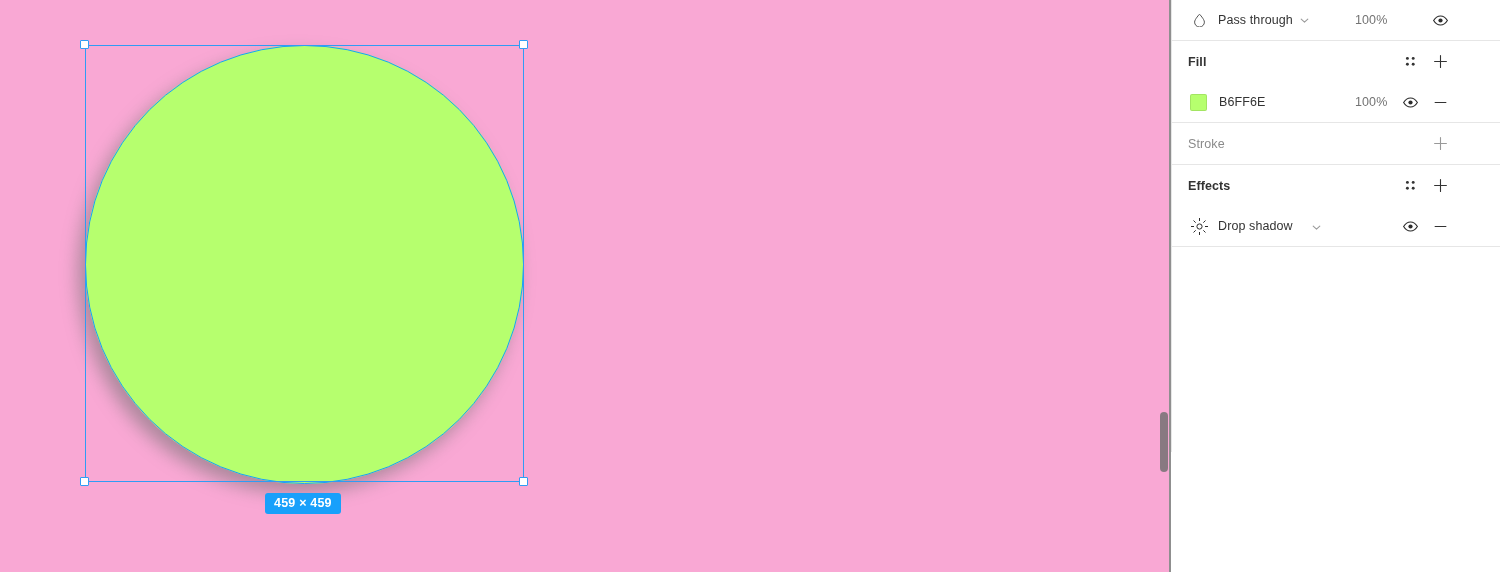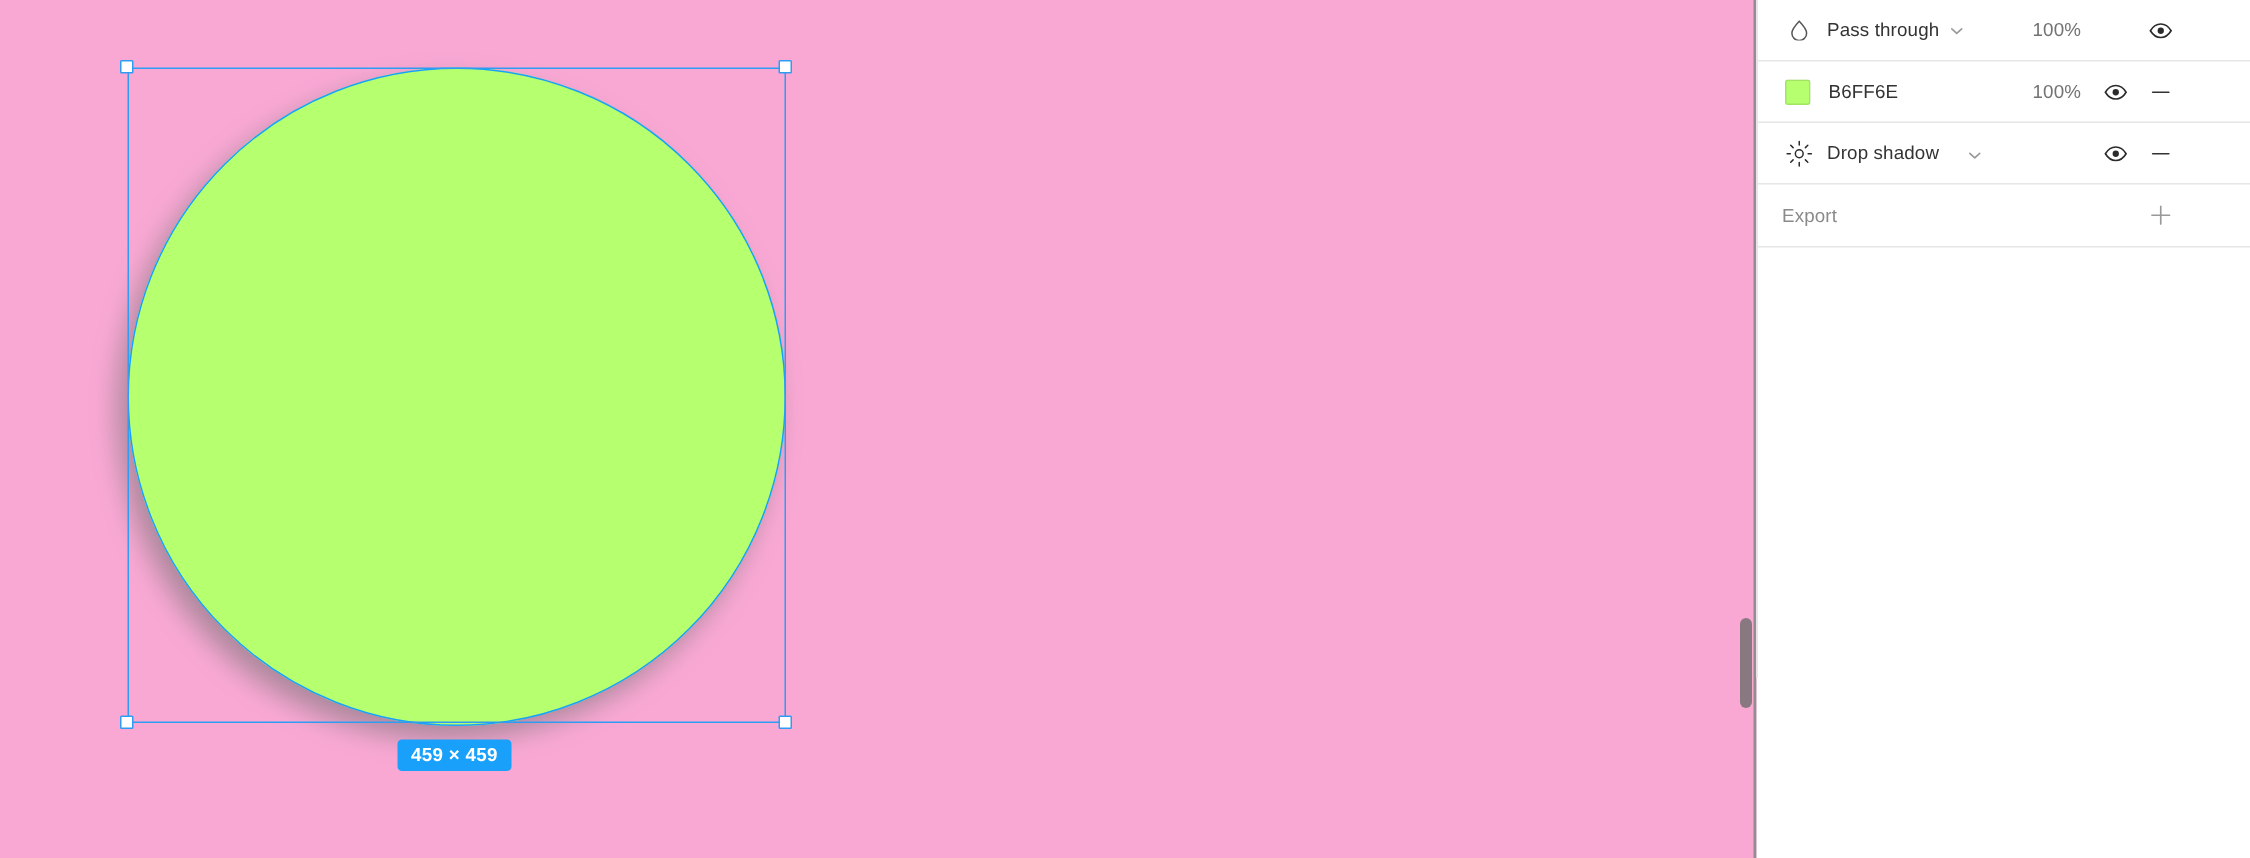--- a/index.html
+++ b/index.html
@@ -237,41 +237,86 @@
         <span class="ibtn col-eye2">
           <svg width="17" height="17" viewBox="0 0 17 17">
             <path d="M1.6 8.5 C3.6 5.2 6 4 8.5 4 s4.9 1.2 6.9 4.5 C13.4 11.8 11 13 8.5 13 S3.6 11.8 1.6 8.5 z" fill="none" stroke="#2b2b2b" stroke-width="1.1"></path>
             <circle cx="8.5" cy="8.5" r="2.1" fill="#2b2b2b"></circle>
           </svg>
         </span>
       </div>
     </div>
 
     <div class="section">
+      <div class="row head">
+        <span class="sect-title">Fill</span>
+        <span class="spacer"></span>
+        <span class="ibtn col-dots">
+          <svg width="13" height="13" viewBox="0 0 13 13">
+            <circle cx="3.4" cy="3.4" r="1.45" fill="#333"></circle>
+            <circle cx="9.2" cy="3.4" r="1.45" fill="#333"></circle>
+            <circle cx="3.4" cy="9.2" r="1.45" fill="#333"></circle>
+            <circle cx="9.2" cy="9.2" r="1.45" fill="#333"></circle>
+          </svg>
+        </span>
+        <span class="ibtn col-plus">
+          <svg width="17" height="17" viewBox="0 0 17 17">
+            <path d="M8.5 2.6 V14.4 M2.6 8.5 H14.4" stroke="#333" stroke-width="1.1" stroke-linecap="round"></path>
+          </svg>
+        </span>
+      </div>
       <div class="row">
         <span class="swatch" style="background:#b6ff6e"></span>
         <span class="lbl">B6FF6E</span>
         <span class="spacer"></span>
         <span class="pct col-pct">100%</span>
         <span class="ibtn col-eye">
           <svg width="17" height="17" viewBox="0 0 17 17">
             <path d="M1.6 8.5 C3.6 5.2 6 4 8.5 4 s4.9 1.2 6.9 4.5 C13.4 11.8 11 13 8.5 13 S3.6 11.8 1.6 8.5 z" fill="none" stroke="#2b2b2b" stroke-width="1.1"></path>
             <circle cx="8.5" cy="8.5" r="2.1" fill="#2b2b2b"></circle>
           </svg>
         </span>
         <span class="ibtn col-minus">
           <svg width="17" height="17" viewBox="0 0 17 17">
             <path d="M3.1 8.5 H13.9" stroke="#333" stroke-width="1.1" stroke-linecap="round"></path>
           </svg>
         </span>
       </div>
     </div>
 
-
     <div class="section">
+      <div class="row head">
+        <span class="sect-title muted">Stroke</span>
+        <span class="spacer"></span>
+        <span class="ibtn col-plus">
+          <svg width="17" height="17" viewBox="0 0 17 17">
+            <path d="M8.5 2.6 V14.4 M2.6 8.5 H14.4" stroke="#999" stroke-width="1.1" stroke-linecap="round"></path>
+          </svg>
+        </span>
+      </div>
+    </div>
+
+    <div class="section">
+      <div class="row head">
+        <span class="sect-title">Effects</span>
+        <span class="spacer"></span>
+        <span class="ibtn col-dots">
+          <svg width="13" height="13" viewBox="0 0 13 13">
+            <circle cx="3.4" cy="3.4" r="1.45" fill="#333"></circle>
+            <circle cx="9.2" cy="3.4" r="1.45" fill="#333"></circle>
+            <circle cx="3.4" cy="9.2" r="1.45" fill="#333"></circle>
+            <circle cx="9.2" cy="9.2" r="1.45" fill="#333"></circle>
+          </svg>
+        </span>
+        <span class="ibtn col-plus">
+          <svg width="17" height="17" viewBox="0 0 17 17">
+            <path d="M8.5 2.6 V14.4 M2.6 8.5 H14.4" stroke="#333" stroke-width="1.1" stroke-linecap="round"></path>
+          </svg>
+        </span>
+      </div>
       <div class="row">
         <span class="glyph">
           <svg width="19" height="19" viewBox="0 0 19 19">
             <circle cx="9.5" cy="9.5" r="2.6" fill="none" stroke="#2b2b2b" stroke-width="1"></circle>
             <g stroke="#2b2b2b" stroke-width="1" stroke-linecap="round">
               <path d="M9.5 1.4 V3.6"></path>
               <path d="M9.5 15.4 V17.6"></path>
               <path d="M1.4 9.5 H3.6"></path>
               <path d="M15.4 9.5 H17.6"></path>
               <path d="M3.8 3.8 L5.4 5.4"></path>
@@ -297,28 +342,17 @@
           </svg>
         </span>
         <span class="ibtn col-minus">
           <svg width="17" height="17" viewBox="0 0 17 17">
             <path d="M3.1 8.5 H13.9" stroke="#333" stroke-width="1.1" stroke-linecap="round"></path>
           </svg>
         </span>
       </div>
     </div>
 
-    <div class="section last">
-      <div class="row head">
-        <span class="sect-title muted">Export</span>
-        <span class="spacer"></span>
-        <span class="ibtn col-plus">
-          <svg width="17" height="17" viewBox="0 0 17 17">
-            <path d="M8.5 2.6 V14.4 M2.6 8.5 H14.4" stroke="#999" stroke-width="1.1" stroke-linecap="round"></path>
-          </svg>
-        </span>
-      </div>
-    </div>
 
     <div class="section blank"></div>
   </div>
 
 </div>
 
 </body></html>

